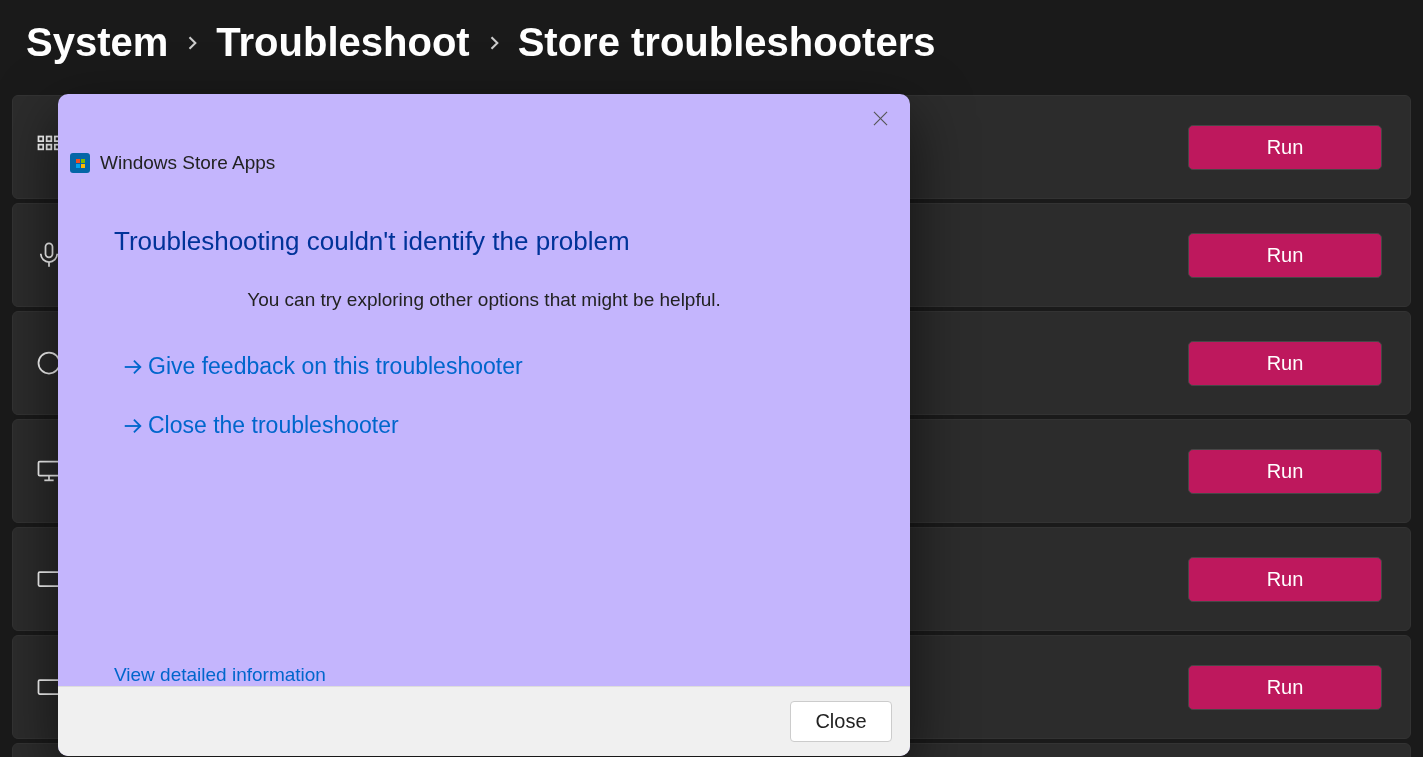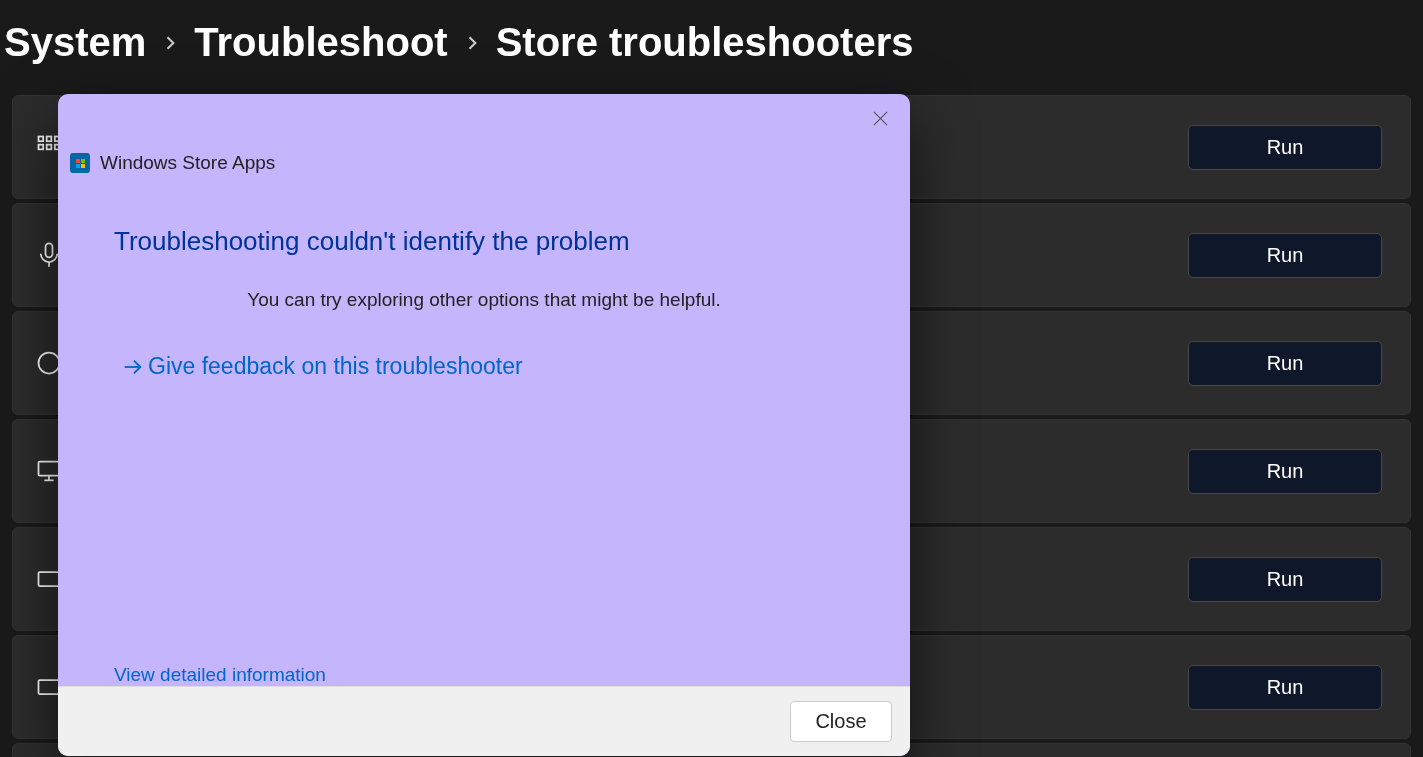--- a/index.html
+++ b/index.html
@@ -11,21 +11,21 @@
       font-family: "Segoe UI", -apple-system, BlinkMacSystemFont, sans-serif;
       background: #1a1a1a;
       width: 1423px;
       height: 757px;
       overflow: hidden;
       position: relative;
     }
     .breadcrumb {
       display: flex;
       align-items: center;
-      padding: 20px 12px 30px 4px;
+      padding: 20px 12px 30px 26px;
       gap: 14px;
       color: #fff;
     }
     .breadcrumb-item {
       font-size: 40px;
       color: #fff;
       font-weight: 600;
     }
     .breadcrumb-item.current {
       font-weight: 700;
@@ -73,21 +73,21 @@
       justify-content: center;
     }
     .row-icon svg {
       width: 28px;
       height: 28px;
       stroke: #fff;
       fill: none;
       stroke-width: 1.5;
     }
     .run-button {
-      background: #0f172a;
+      background: #be185d;
       border: 1px solid #474747;
       color: #fff;
       font-size: 20px;
       font-family: inherit;
       padding: 10px 0;
       border-radius: 5px;
       width: 194px;
       cursor: pointer;
       text-align: center;
     }
@@ -337,20 +337,29 @@
     <div class="action-link">
       <span class="action-arrow">
         <svg viewBox="0 0 24 24">
             <line x1="3" y1="12" x2="20" y2="12"></line>
             <polyline points="13 5 20 12 13 19"></polyline>
           </svg>
       </span>
       <span class="action-text">Give feedback on this troubleshooter</span>
     </div>
 
+    <div class="action-link">
+      <span class="action-arrow">
+        <svg viewBox="0 0 24 24">
+            <line x1="3" y1="12" x2="20" y2="12"></line>
+            <polyline points="13 5 20 12 13 19"></polyline>
+          </svg>
+      </span>
+      <span class="action-text">Close the troubleshooter</span>
+    </div>
 
     <a class="detail-link">View detailed information</a>
   </div>
 
   <div class="dialog-footer">
     <button class="footer-close-button">Close</button>
   </div>
 </div>
 
 </body></html>

